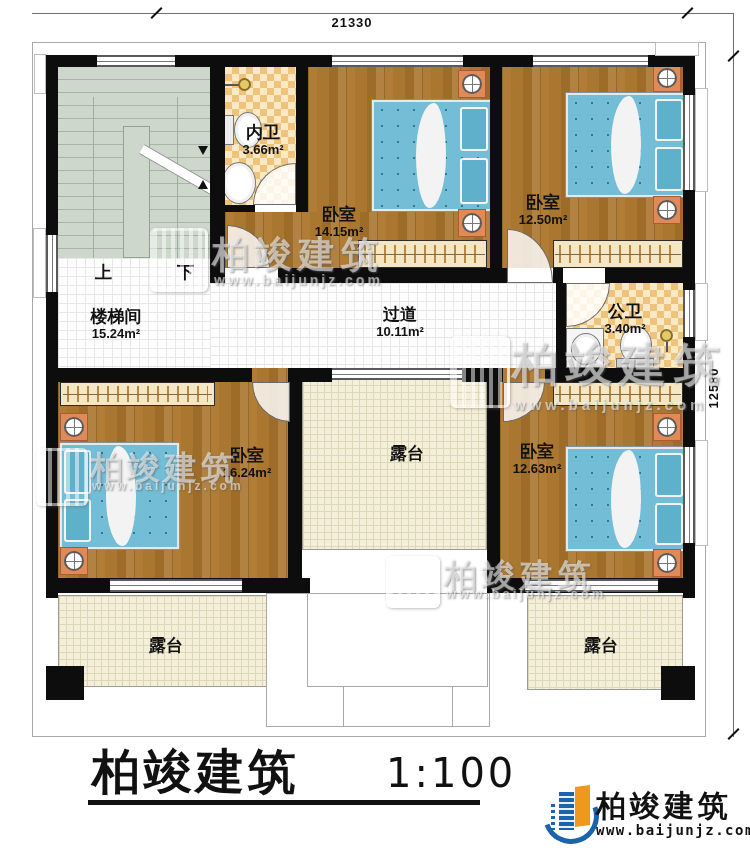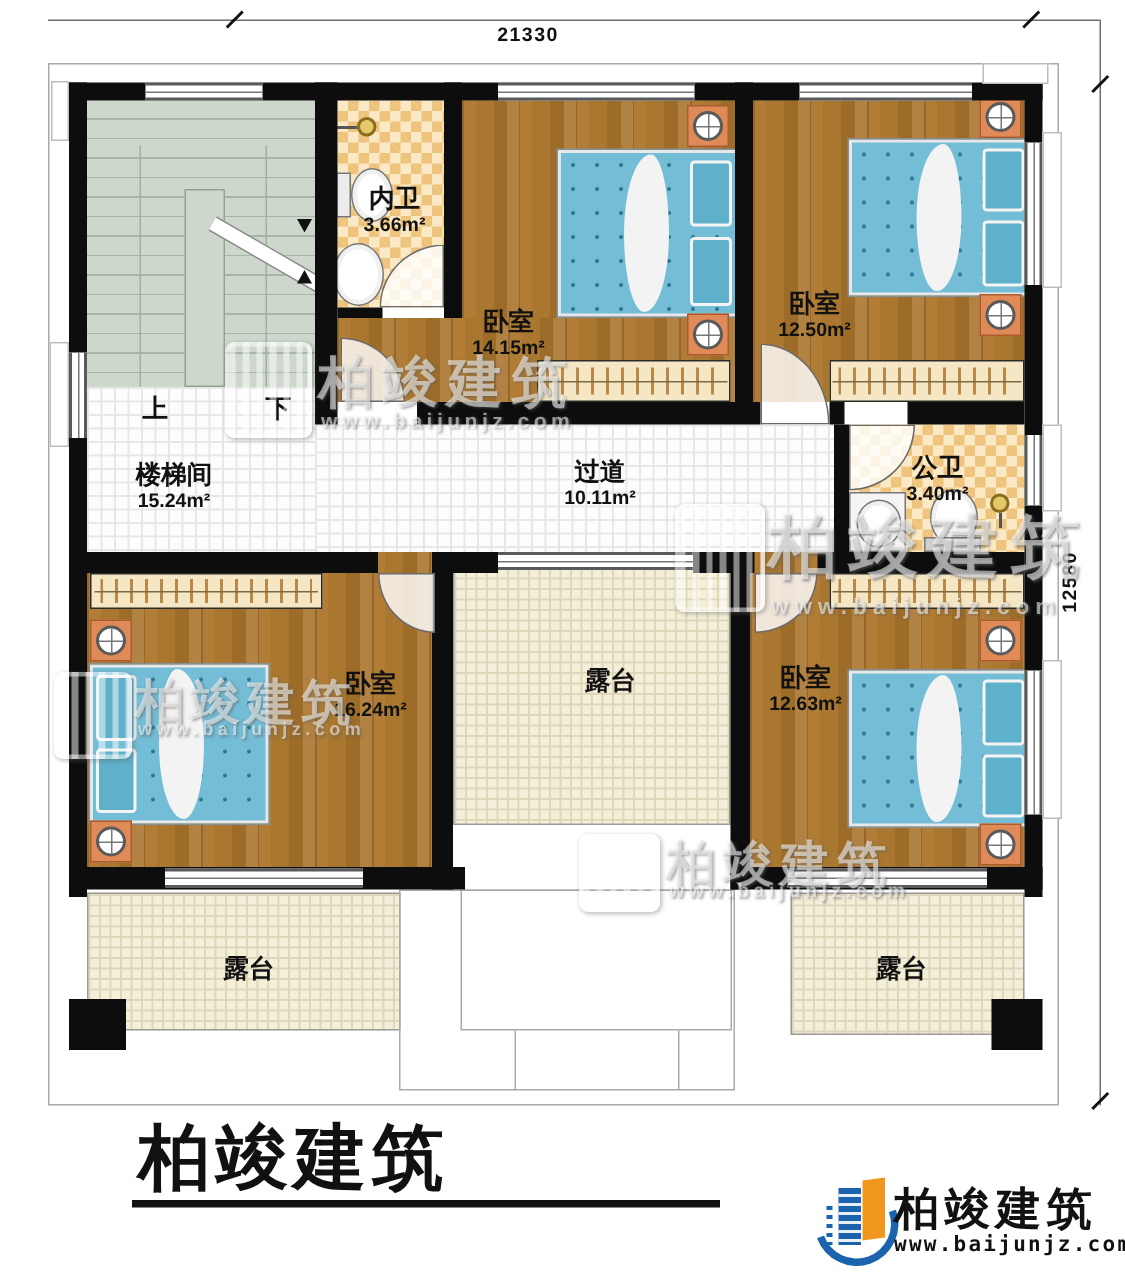--- a/index.html
+++ b/index.html
@@ -308,20 +308,21 @@
 
   <div class="wm-icon" style="left:36px;top:448px;width:46px;height:52px;"></div>
   <div class="wm wm-co" style="left:90px;top:446px;font-size:33px;letter-spacing:4px;">柏竣建筑</div>
   <div class="wm wm-web" style="left:92px;top:479px;font-size:12px;">www.baijunjz.com</div>
 
   <div class="wm-icon" style="left:386px;top:556px;width:48px;height:46px;"></div>
   <div class="wm wm-co" style="left:444px;top:554px;font-size:33px;letter-spacing:5px;">柏竣建筑</div>
   <div class="wm wm-web" style="left:446px;top:586px;font-size:13px;">www.baijunjz.com</div>
 
   <div class="tb-title" style="left:92px;top:740px;">柏竣建筑</div>
+  <div class="tb-scale" style="left:386px;top:750px;">1:100</div>
   <div class="tb-bar" style="left:88px;top:800px;width:392px;height:5px;"></div>
 
   <div class="a" style="left:543px;top:780px;width:200px;height:66px;">
     <div class="logo-swoosh" style="left:0;top:8px;"></div>
     <div class="logo-dots" style="left:8px;top:24px;height:26px;"></div>
     <div class="logo-b1" style="left:16px;top:12px;width:15px;height:38px;"></div>
     <div class="logo-b2" style="left:32px;top:6px;width:15px;height:40px;"></div>
   </div>
   <div class="logo-co" style="left:596px;top:786px;">柏竣建筑</div>
   <div class="logo-web" style="left:596px;top:822px;">www.baijunjz.com</div>

